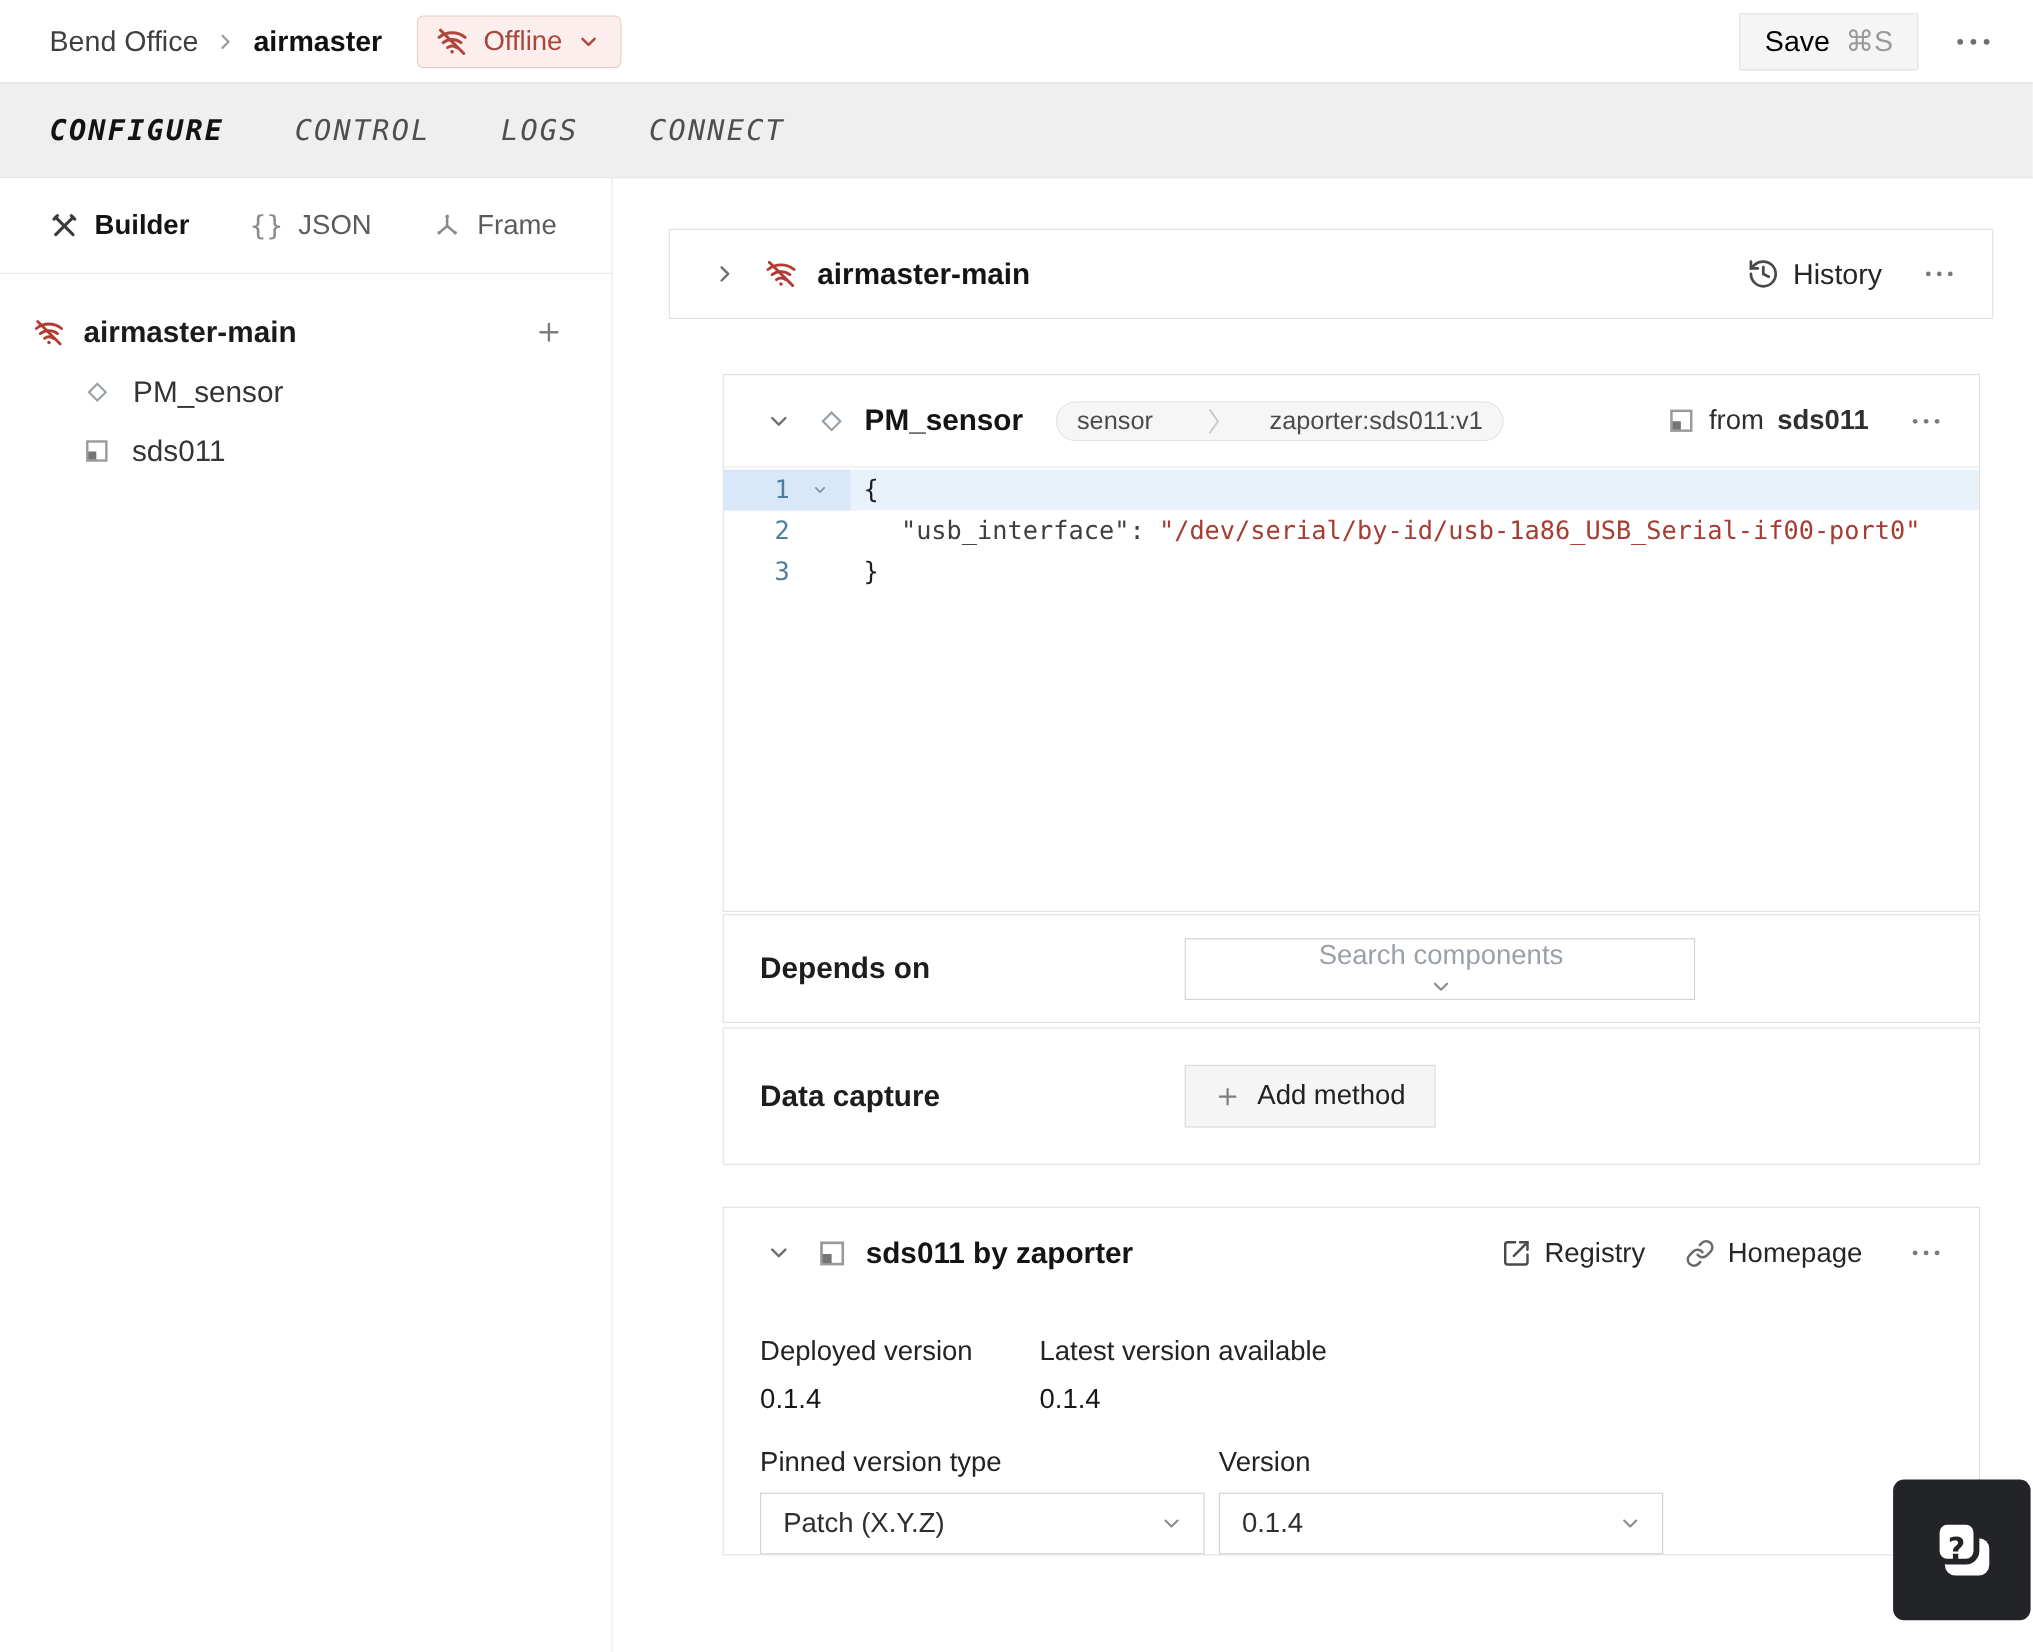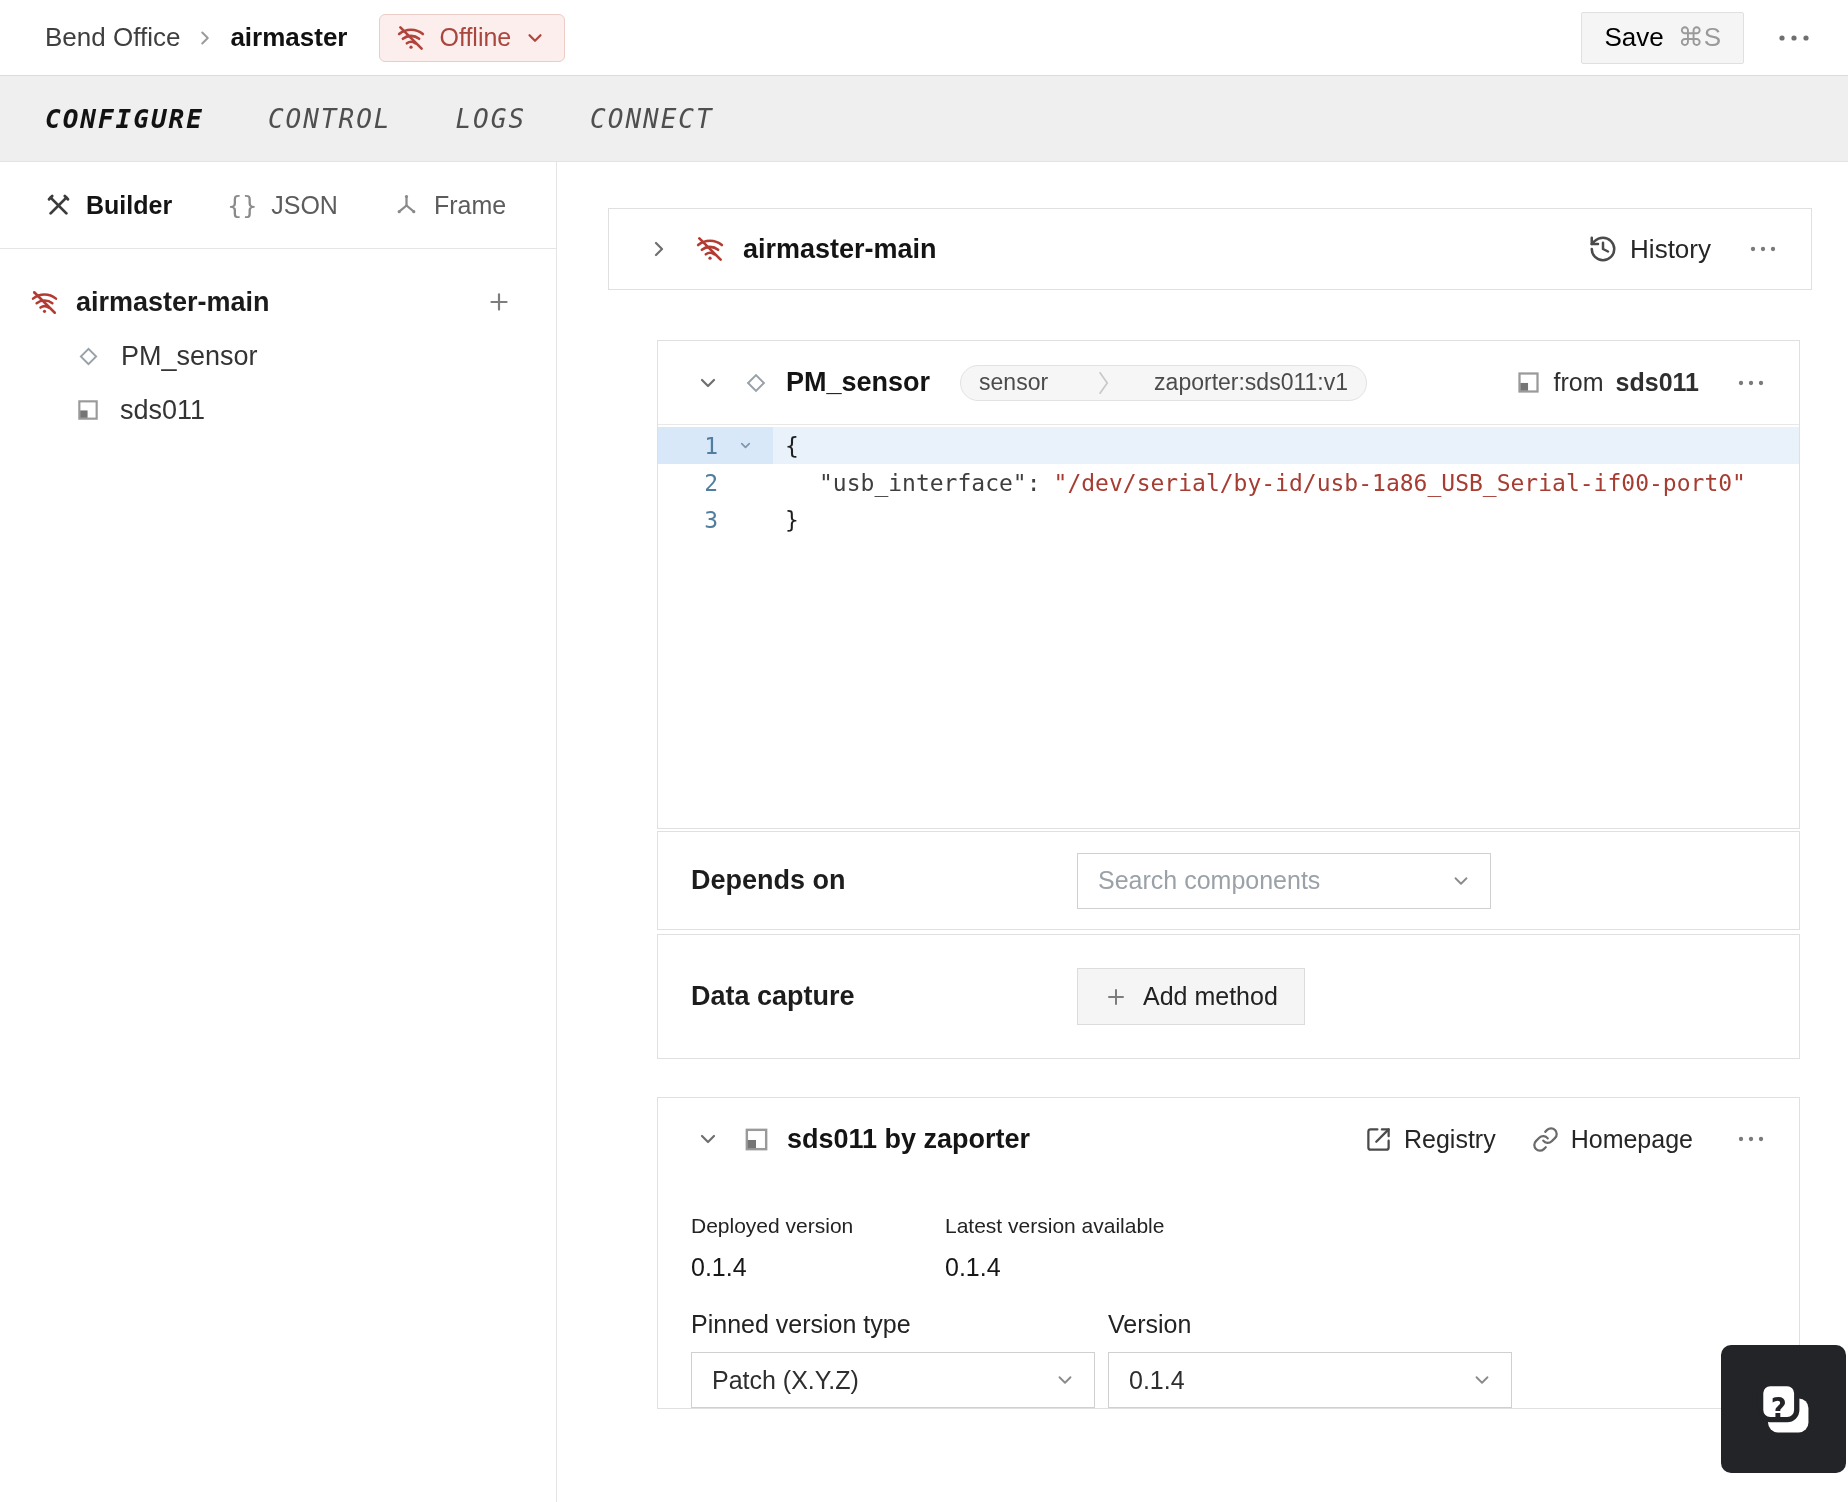--- a/index.html
+++ b/index.html
@@ -81,36 +81,36 @@
   .code-val { color:#a63c32; padding-left:13px; }
 
   
   .row-card { display:flex; align-items:center; padding:0 33px; }
   .depends-card { margin-top:2px; height:99px; }
   .capture-card { margin-top:4px; height:125px; }
   .row-label { width:386px; flex:none; font-size:27px; font-weight:bold; color:#1d1d1d; }
   .select { display:flex; align-items:center; justify-content:space-between; border:1px solid #cfd0d2;
             background:#fff; height:56px; padding:0 18px 0 20px; font-size:25px; color:#2e2e2e; cursor:pointer; }
   .select .placeholder { color:#9ba1a8; }
-  .depends-select { width:414px; }
+  .depends-select { width:464px;flex-direction:column; }
   .add-btn { display:flex; align-items:center; gap:15px; height:57px; padding:0 26px;
              background:#f5f5f5; border:1px solid #dcdcdc; font-size:25px; color:#222; cursor:pointer;
              font-family:"Liberation Sans", sans-serif; }
 
   
   .module-card { margin-top:38px; }
   .module-head { height:82px; border-bottom:none; }
   .mod-links { margin-left:auto; display:flex; align-items:center; gap:36px; }
   .mod-links .linklike { font-size:25px; }
   .strip { height:54px; background:#f1f1f1; border-top:1px solid #e3e3e3; border-bottom:1px solid #e6e6e6;
            display:flex; align-items:center; padding-left:33px;
            font-family:"DejaVu Sans Mono", monospace; font-size:24px; letter-spacing:3px; color:#6d6d6d; }
   .mod-body { padding:34px 42px 0 33px; }
   .ver-grid { display:grid; grid-template-columns:254px auto; }
-  .ver-label { font-size:21px; color:#232323; }
+  .ver-label { font-size:25px; color:#232323; }
   .ver-value { font-size:25px; color:#161616; margin-top:15px; }
   .sel-grid { display:grid; grid-template-columns:417px auto; margin-top:28px; }
   .sel-label { font-size:25px; color:#232323; }
   .sel-grid .select { width:404px; margin-top:13px; }
 
   
   .help-fab { position:absolute; right:2px; bottom:29px; width:125px; height:128px; background:#232428;
               border:none; border-radius:10px; display:flex; align-items:center; justify-content:center;
               cursor:pointer; z-index:5; }
 

